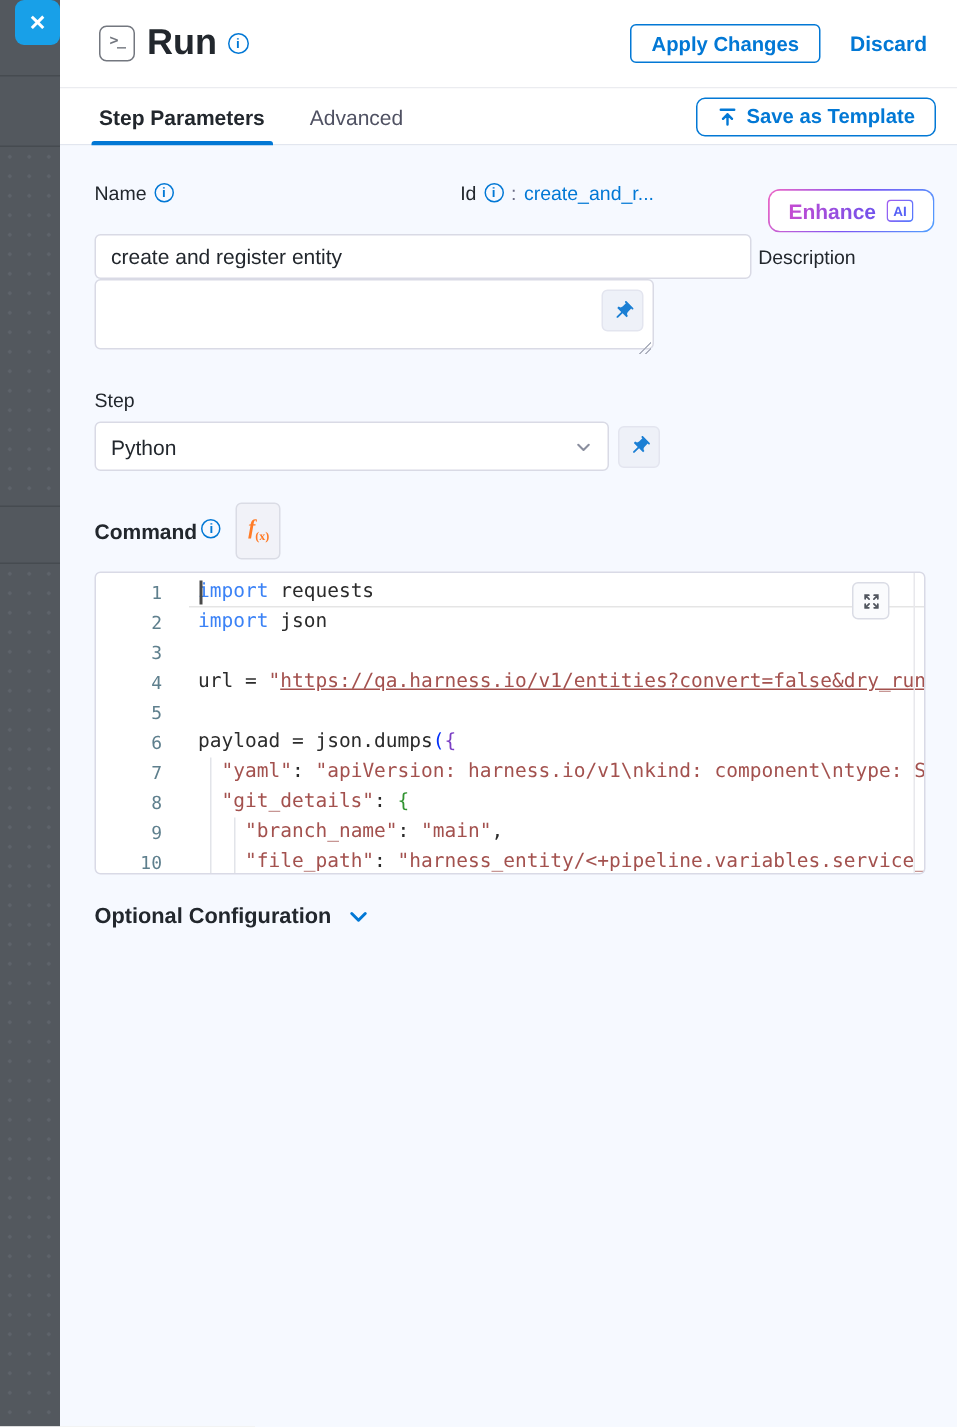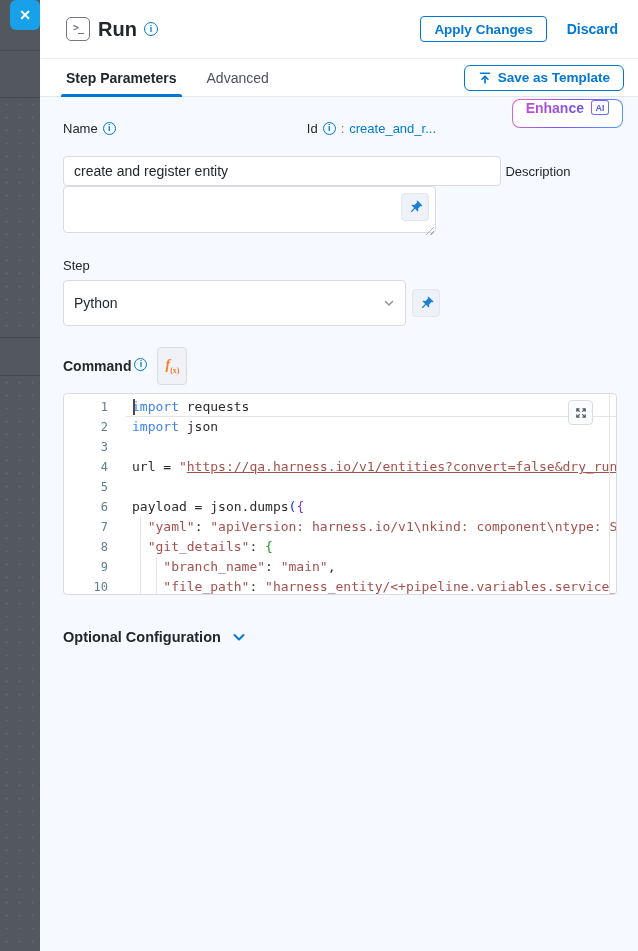--- a/index.html
+++ b/index.html
@@ -23,21 +23,21 @@
   
   .drawer { position:absolute; left:40px; top:0; width:598px; height:100%;
     display:flex; flex-direction:column; background:#fff; }
 
   .drawer-header { height:59px; display:flex; align-items:center;
     padding:0 20px 0 26px; border-bottom:1px solid #ebecf0; background:#fff; flex:0 0 auto; }
   .step-icon { width:24px; height:24px; border:1.6px solid #73777f; border-radius:5px;
     display:flex; align-items:flex-start; justify-content:center; margin-right:8px; }
   .step-icon b { font-family:"DejaVu Sans Mono",monospace; font-size:10px; font-weight:700;
     color:#73777f; line-height:20px; letter-spacing:-1px; }
-  .drawer-title { font-size:20px; font-weight:700; color:#22272d; margin-right:7px; }
+  .drawer-title { font-size:24px; font-weight:700; color:#22272d; margin-right:7px; }
   .info-icon { width:13px; height:13px; border:1px solid #0278d5; border-radius:50%;
     color:#0278d5; font-size:9px; line-height:11px; text-align:center; font-weight:700;
     display:inline-block; flex:0 0 auto; }
   .btn-outline-blue { display:inline-flex; align-items:center; gap:6px; height:26px;
     border:1px solid #0278d5; background:#fff; color:#0278d5; border-radius:4px;
     font-size:13.5px; font-weight:700; padding:0 13px; cursor:pointer;
     font-family:inherit; }
   .apply-btn { margin-left:auto; }
   .discard-link { margin-left:20px; color:#0278d5; font-size:14px; font-weight:700;
     background:none; border:none; cursor:pointer; font-family:inherit; }
@@ -61,22 +61,22 @@
   .name-row { width:373px; display:flex; justify-content:space-between; align-items:center;
     margin-bottom:7px; }
   .id-text { display:inline-flex; align-items:center; gap:5px; font-size:13px; }
   .id-text .id-label { color:#22272d; }
   .id-text .id-sep { color:#6b6d85; }
   .id-text .id-value { color:#0278d5; }
 
   .text-input { width:438px; height:30px; border:1px solid #d9dae5; border-radius:4px;
     background:#fff; padding:0 10px; font-size:14px; color:#22272d; font-family:inherit; }
 
-  .enhance-btn { position:absolute; top:2px; right:15px; height:29px;
-    display:inline-flex; align-items:flex-start; gap:7px; padding:0 13px;
+  .enhance-btn { position:absolute; top:29px; right:15px; height:29px;
+    display:inline-flex; align-items:center; gap:7px; padding:0 13px;
     border:1.5px solid transparent; border-radius:8px; cursor:pointer;
     background:linear-gradient(#fff,#fff) padding-box,
                linear-gradient(120deg,#ee66c4,#7d54f3,#4fa0ff) border-box;
     font-family:inherit; }
   .enhance-btn .enhance-text { font-size:14px; font-weight:700;
     background:linear-gradient(90deg,#c44bd1,#6f52ec);
     -webkit-background-clip:text; background-clip:text; color:transparent; }
   .ai-badge { font-size:9px; font-weight:700; color:#5661f6; padding:1.5px 3.5px;
     border:1px solid transparent; border-radius:3px;
     background:linear-gradient(#fff,#fff) padding-box,
@@ -89,21 +89,21 @@
   .pin-btn { width:28px; height:28px; border:1px solid #e3e5ef; border-radius:4px;
     background:#eef1f8; display:flex; align-items:center; justify-content:center;
     cursor:pointer; }
   .pin-btn svg { transform:rotate(45deg); }
   .textarea-wrap .pin-btn { position:absolute; top:7px; right:7px; }
   .resize-grip { position:absolute; right:2px; bottom:2px; width:9px; height:9px;
     background:repeating-linear-gradient(-45deg, transparent 0 2px, #aeb2bf 2px 3px);
     clip-path:polygon(100% 0, 100% 100%, 0 100%); }
 
   .shell-row { display:flex; gap:6px; align-items:center; }
-  .select-box { width:343px; height:46px; border:1px solid #d9dae5; border-radius:4px;
+  .select-box { width:343px; height:33px; border:1px solid #d9dae5; border-radius:4px;
     background:#fff; display:flex; align-items:center; justify-content:space-between;
     padding:0 10px; font-size:14px; color:#22272d; cursor:pointer; }
 
   .command-row { margin-top:21px; display:flex; align-items:center; gap:10px; margin-bottom:8px; }
   .command-label { font-size:14px; font-weight:700; display:inline-flex; align-items:flex-start; gap:3px; }
   .fx-btn { width:30px; height:38px; background:#f1f2f8; border:1px solid #dadce5;
     border-radius:4px; cursor:pointer; display:flex; align-items:center; justify-content:center;
     font-family:"Liberation Serif","DejaVu Serif",serif; }
   .fx-btn .fx { color:#ff7b26; font-style:italic; font-size:14px; font-weight:700; line-height:1; }
   .fx-btn sub { font-size:8px; font-style:normal; }
@@ -126,21 +126,21 @@
   .tk-brP { color:#7b3fc4; }
   .tk-brG { color:#319331; }
   .indent-guide { position:absolute; width:1px; background:#e2e4e9; }
   .guide-1 { left:76px; top:123px; height:80px; }
   .guide-2 { left:92px; top:163px; height:40px; }
   .scroll-track { position:absolute; right:6px; top:0; bottom:0; width:1px; background:#e8e8ec; }
   .expand-btn { position:absolute; top:6px; right:23px; width:25px; height:25px;
     background:#fafbfd; border:1px solid #dadce5; border-radius:4px; cursor:pointer;
     display:flex; align-items:center; justify-content:center; }
 
-  .optional-row { margin-top:34px; display:flex; align-items:center; gap:10px; cursor:pointer;
+  .optional-row { margin-top:20px; display:flex; align-items:center; gap:10px; cursor:pointer;
     background:none; border:none; font-family:inherit; padding:0; }
   .optional-label { font-size:14.5px; font-weight:700; color:#22272d; }
 </style>
 </head>
 <body>
 
 <div class="screen">
 
   <div class="canvas-strip">
     <div class="strip-line" style="top:50px"></div>

